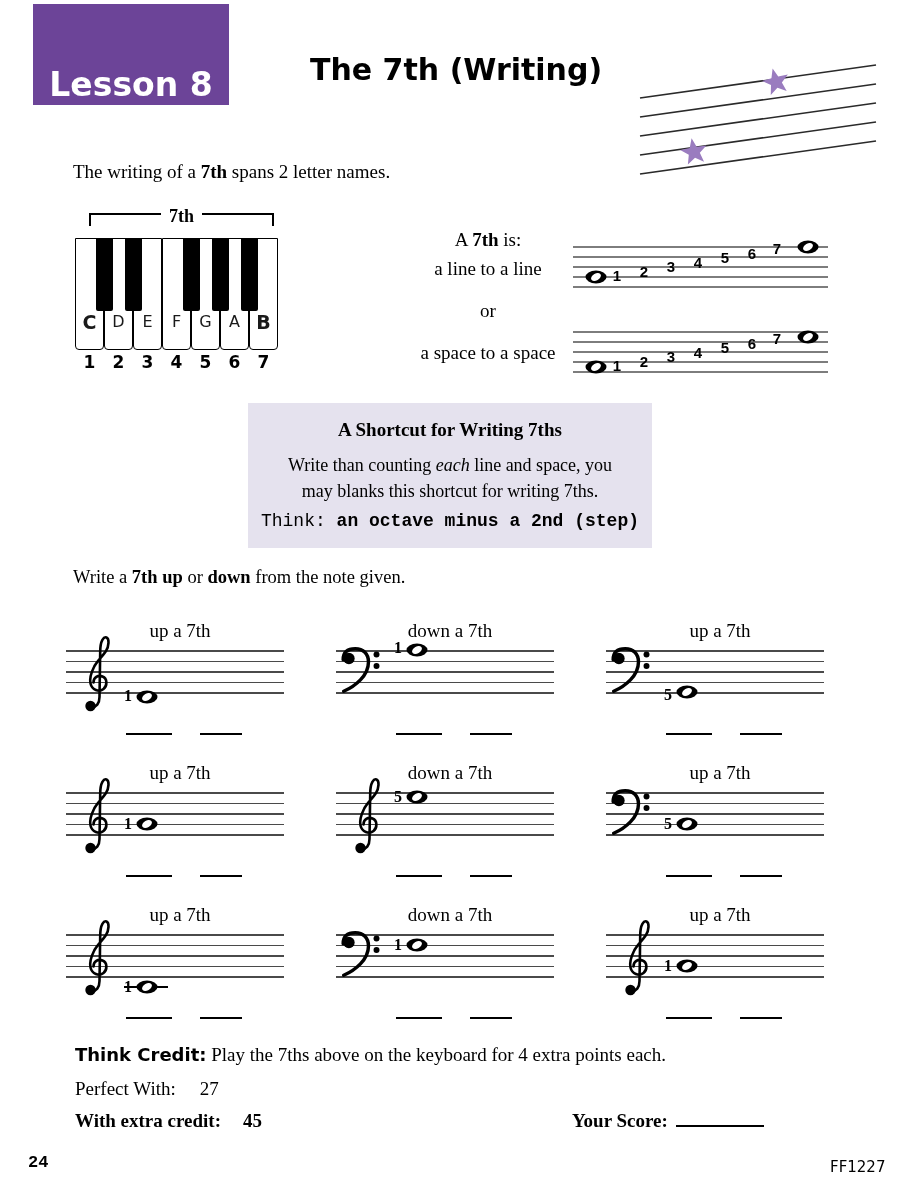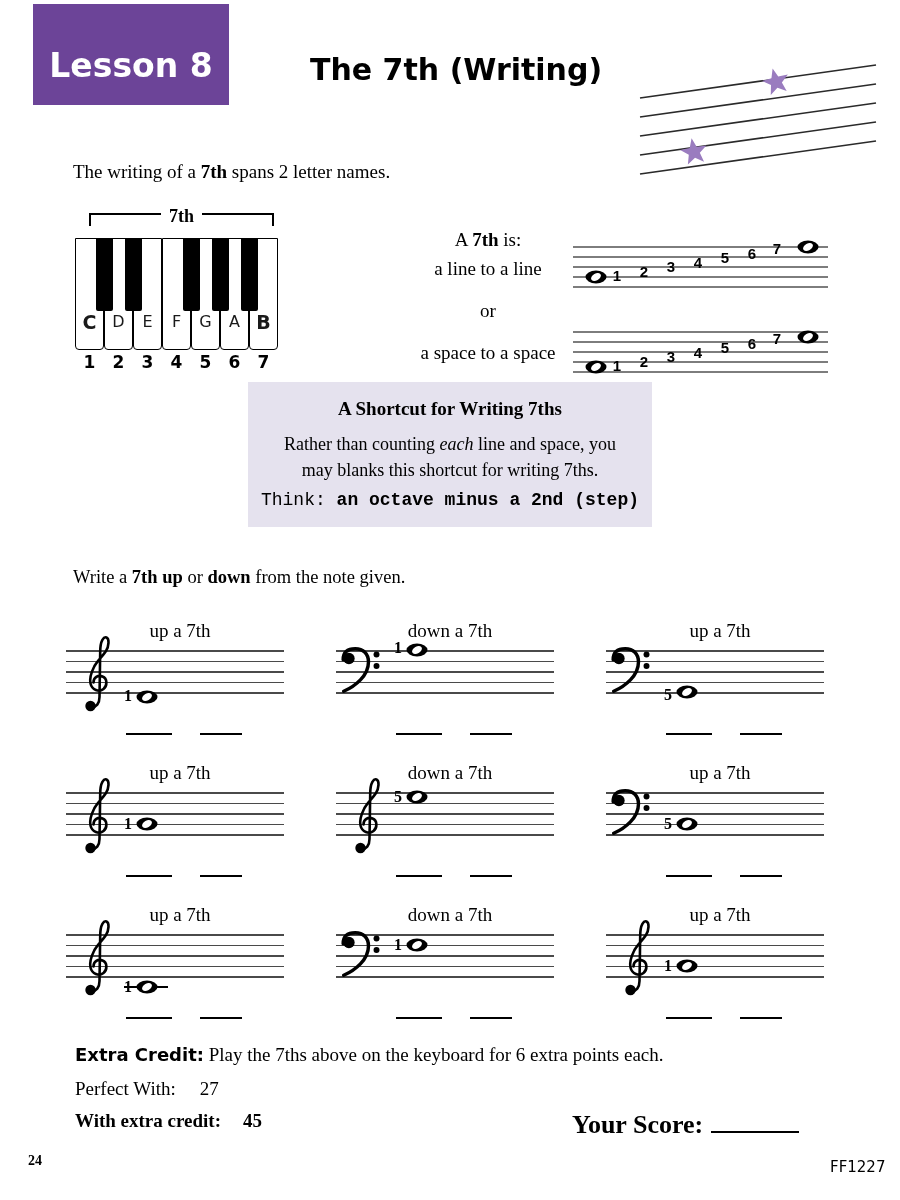--- a/index.html
+++ b/index.html
@@ -2,21 +2,21 @@
 <html><head>
 <meta charset="utf-8">
 <style>
   html,body{margin:0;padding:0;background:#fff;}
   .page{position:relative;width:900px;height:1200px;background:#fff;overflow:hidden;
         font-family:"Liberation Serif", serif;color:#000;}
   .abs{position:absolute;}
 
   
   .lesson-badge{left:33px;top:4px;width:196px;height:101px;display:flex;align-items:flex-end;justify-content:center;
-    font-family:"DejaVu Sans", sans-serif;font-weight:bold;color:#fff;font-size:33px;padding-bottom:20px;box-sizing:border-box;}
+    font-family:"DejaVu Sans", sans-serif;font-weight:bold;color:#fff;font-size:33px;padding-bottom:1px;box-sizing:border-box;}
   .page-title{left:310px;top:52px;font-family:"DejaVu Sans", sans-serif;font-weight:bold;font-size:30px;letter-spacing:0px;}
   .deco-staff{left:632px;top:52px;}
 
   
   .intro{left:73px;top:161px;font-size:19px;}
   b.sb{font-weight:bold;}
   i.it{font-style:italic;}
 
   
   .bracket{left:89px;top:213px;width:185px;height:24px;display:flex;align-items:flex-start;}
@@ -40,21 +40,21 @@
   .def-col .row3{position:absolute;top:71px;left:0;width:160px;}
   .def-col .row4{position:absolute;top:113px;left:0;width:160px;}
 
   .exstaff{position:absolute;width:255px;height:50px;}
   .exstaff .gline{position:absolute;left:0;width:255px;height:2px;background:#7d7d7d;}
   .stepnum{position:absolute;width:16px;text-align:center;font-family:"Liberation Sans", sans-serif;
            font-weight:bold;font-size:15px;line-height:18px;}
   .wnote{position:absolute;width:22px;height:14px;}
 
   
-  .shortcut{left:248px;top:382px;width:404px;height:145px;background:#e5e2ee;}
+  .shortcut{left:248px;top:403px;width:404px;height:145px;background:#e5e2ee;}
   .shortcut .t{position:absolute;top:16px;left:0;width:100%;text-align:center;font-weight:bold;font-size:19px;}
   .shortcut .b1{position:absolute;top:52px;left:0;width:100%;text-align:center;font-size:18px;}
   .shortcut .b2{position:absolute;top:78px;left:0;width:100%;text-align:center;font-size:18px;}
   .shortcut .b3{position:absolute;top:108px;left:0;width:100%;text-align:center;font-size:18px;font-family:Liberation Mono, monospace;}
 
   .instructions{left:73px;top:565px;font-size:18.5px;line-height:24px;}
 
   
   .excell{position:absolute;width:280px;height:142px;}
   .ex-label{position:absolute;top:4px;left:5px;width:230px;text-align:center;font-size:19px;}
@@ -66,23 +66,23 @@
   .blank.b1{left:66px;width:46px;}
   .blank.b2{left:140px;width:42px;}
 
   
   .extra{left:75px;top:1044px;font-size:19px;}
   .extra .lbl{font-family:"DejaVu Sans", sans-serif;font-weight:bold;font-size:18px;}
   .pscore{left:75px;top:1078px;font-size:19px;}
   .pscore .val{margin-left:24px;text-align:center;}
   .wextra{left:75px;top:1110px;font-size:19px;font-weight:bold;}
   .wextra .val{margin-left:22px;}
-  .yscore{left:572px;top:1110px;font-size:26px;font-weight:bold;}
+  .yscore{left:572px;top:1110px;font-size:19px;font-weight:bold;}
   .scoreline{display:inline-block;width:88px;border-bottom:2px solid #000;height:14px;margin-left:8px;}
-  .pagenum{left:28px;top:1153px;font-family:Liberation Serif, serif;font-weight:bold;font-size:14px;}
+  .pagenum{left:28px;top:1153px;font-family:Liberation Mono, monospace;font-weight:bold;font-size:17px;}
   .catalog{left:830px;top:1158px;font-family:"DejaVu Sans", sans-serif;font-size:15px;}
 </style>
 </head>
 <body>
 
 <div class="page">
 
   <div class="abs lesson-badge" style="background:#6c4498;">
     <span>Lesson 8</span>
   </div>
@@ -204,21 +204,21 @@
     <span class="wnote" style="left:224px;top:-1.5px;">
       <svg width="22" height="14" viewBox="0 0 22 14">
           <ellipse cx="11" cy="7" rx="10.5" ry="6.5" fill="#000"></ellipse>
           <ellipse cx="11" cy="7" rx="5.3" ry="3.4" fill="#fff" transform="rotate(-28 11 7)"></ellipse>
         </svg>
     </span>
   </div>
 
   <div class="abs shortcut">
     <div class="t">A Shortcut for Writing 7ths</div>
-    <div class="b1"><span>Rather than counting </span><i class="it">each</i><span> line and space, you</span></div>
+    <div class="b1"><span>Write than counting </span><i class="it">each</i><span> line and space, you</span></div>
     <div class="b2">may blanks this shortcut for writing 7ths.</div>
     <div class="b3"><span>Think: </span><b class="sb">an octave minus a 2nd (step)</b></div>
   </div>
 
   <div class="abs instructions">
     <div><span>Write a </span><b class="sb">7th up</b><span> or </span><b class="sb">down</b><span> from the note given.</span></div>
   </div>
 
   <div class="excell" style="left:60px;top:616px;">
     <div class="ex-label">up a 7th</div>
@@ -402,20 +402,20 @@
     </svg>
     <span class="finger" style="top:57.5px;">1</span>
     <span class="wnote" style="left:76px;top:58.5px;"><svg width="22" height="14" viewBox="0 0 22 14">
           <ellipse cx="11" cy="7" rx="10.5" ry="6.5" fill="#000"></ellipse>
           <ellipse cx="11" cy="7" rx="5.3" ry="3.4" fill="#fff" transform="rotate(-28 11 7)"></ellipse>
         </svg></span>
     <div class="blank b1"></div>
     <div class="blank b2"></div>
   </div>
 
-  <div class="abs extra"><span class="lbl">Extra Credit:</span><span> Play the 7ths above on the keyboard for 6 extra points each.</span></div>
+  <div class="abs extra"><span class="lbl">Think Credit:</span><span> Play the 7ths above on the keyboard for 4 extra points each.</span></div>
   <div class="abs pscore"><span>Perfect With:</span><span class="val">27</span></div>
   <div class="abs wextra"><span>With extra credit:</span><span class="val">45</span></div>
   <div class="abs yscore"><span>Your Score:</span><span class="scoreline"></span></div>
   <div class="abs pagenum">24</div>
   <div class="abs catalog">FF1227</div>
 
 </div>
 
 </body></html>

